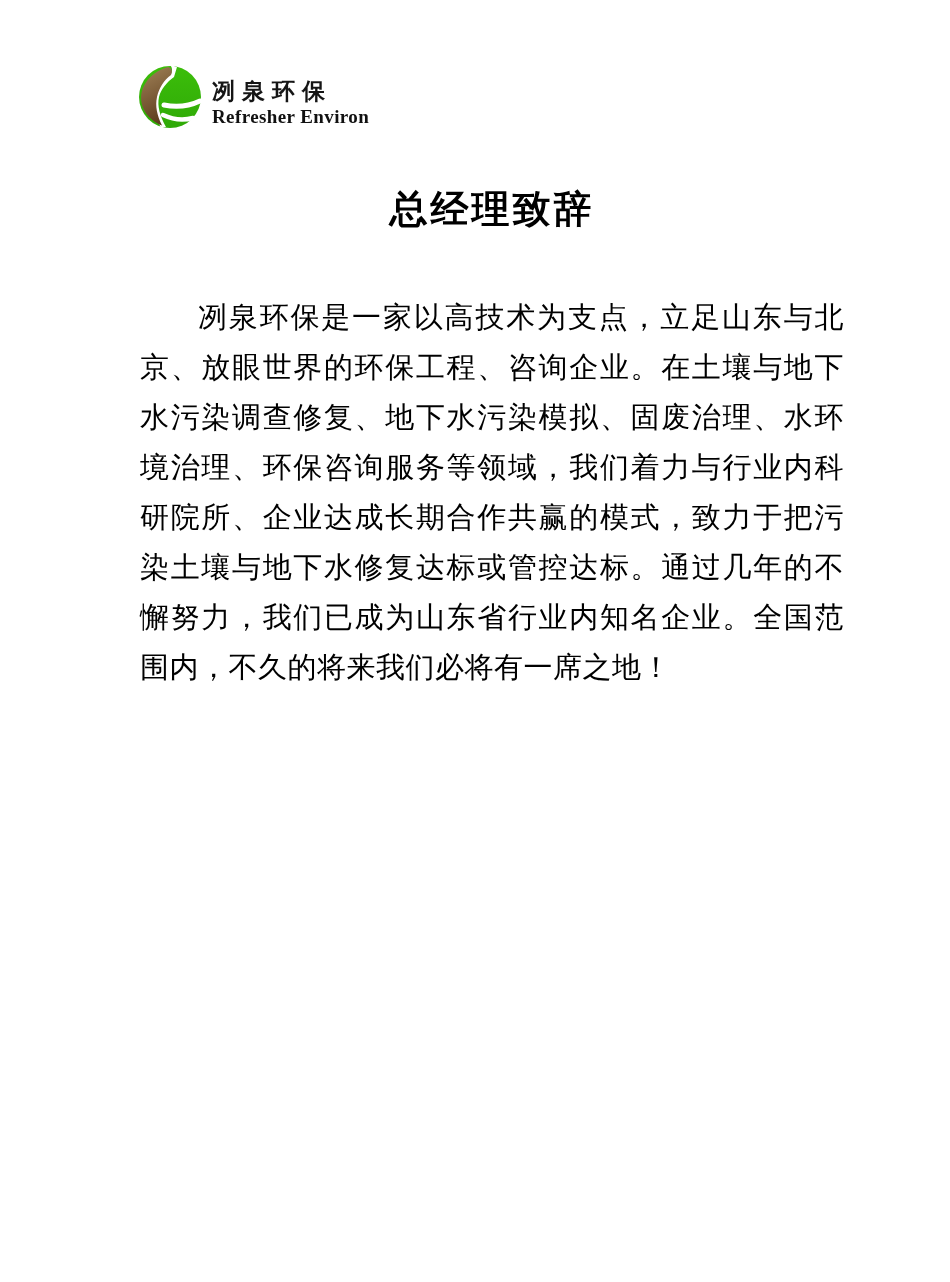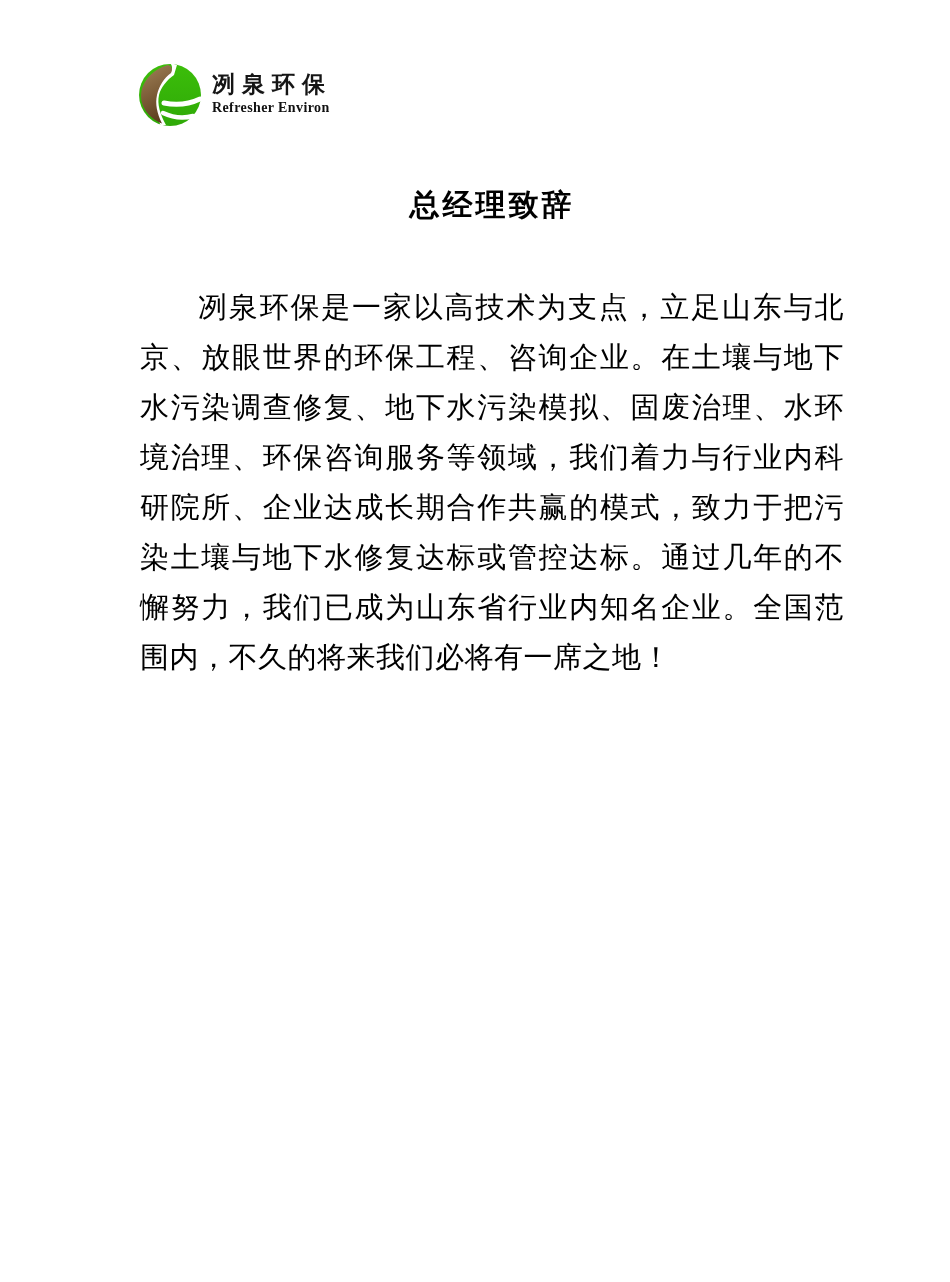--- a/index.html
+++ b/index.html
@@ -15,21 +15,21 @@
     margin: 0 auto;
     background: #ffffff;
     color: #000000;
     font-family: "Liberation Serif", "DejaVu Serif", serif;
     overflow: hidden;
     padding: 62px 106px 0 140px;
   }
   
   .logo-row {
     display: flex;
-    align-items: flex-start;
+    align-items: flex-end;
     gap: 9px;
     height: 68px;
     margin-left: -3px;
   }
   .logo-icon { width: 66px; height: 66px; flex: 0 0 auto; }
   .logo-icon svg { width: 66px; height: 66px; display: block; }
   .logo-text {
     display: flex;
     flex-direction: column;
     padding-top: 8px;
@@ -39,31 +39,31 @@
     font-weight: bold;
     font-size: 23px;
     letter-spacing: 7px;
     line-height: 1.25;
     color: #151515;
     white-space: nowrap;
   }
   .logo-en {
     font-family: "Liberation Serif", "DejaVu Serif", serif;
     font-weight: bold;
-    font-size: 14px;
+    font-size: 19px;
     letter-spacing: 0.4px;
     line-height: 1.3;
     color: #111111;
     white-space: nowrap;
   }
   
   .doc-title {
     margin: 56px 0 0 0;
     text-align: center;
-    font-size: 30px;
+    font-size: 38px;
     font-weight: bold;
     letter-spacing: 3px;
     line-height: 1.25;
     color: #000000;
   }
   
   .content { margin-top: 58px; }
   .para {
     margin: 0;
     font-size: 29px;

